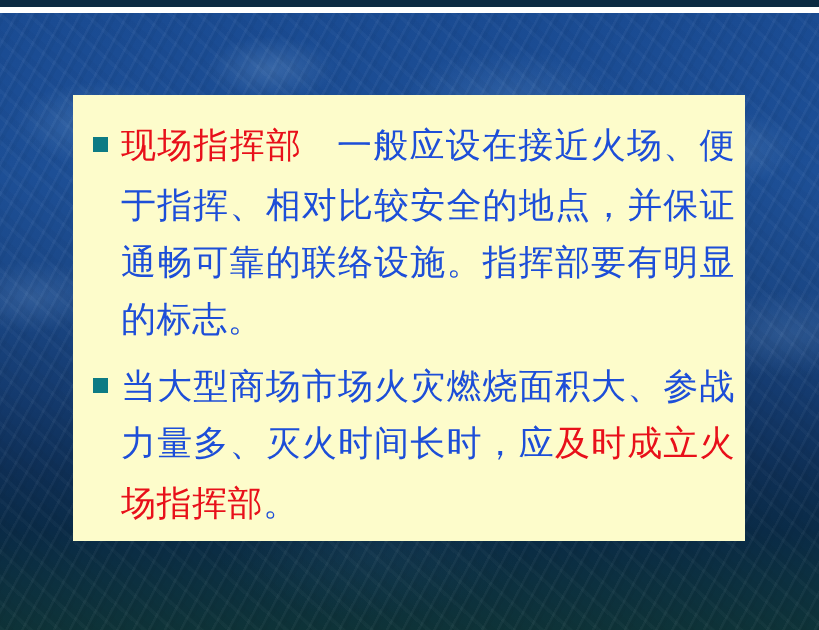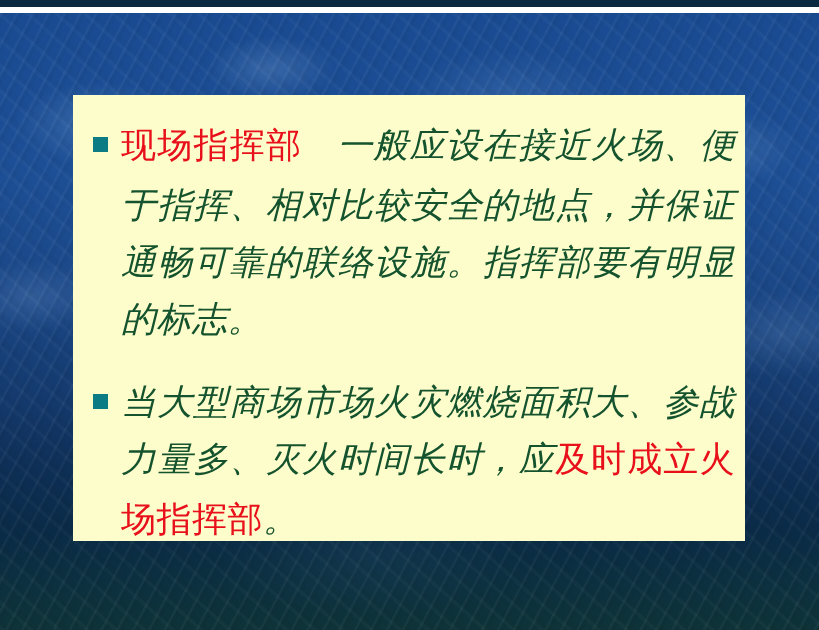--- a/index.html
+++ b/index.html
@@ -113,21 +113,21 @@
     list-style: none;
   }
 
   .bullet-item {
     position: relative;
     padding-left: 38px;
     margin: 0 0 2px 0;
   }
 
   .bullet-item + .bullet-item {
-    margin-top: 26px;
+    margin-top: 10px;
   }
 
   
   .bullet-marker {
     position: absolute;
     left: 10px;
     top: 20px;
     width: 15px;
     height: 15px;
     background: #0d7b84;
@@ -143,22 +143,21 @@
     text-justify: inter-character;
     word-break: break-all;
   }
 
   .red {
     color: #e8101a;
     font-family: Liberation Mono, monospace;
   }
 
   .black {
-    color: #14532d;
-    font-style: italic;
+    color: #1d4ed8;
   }
 
   .wide-space {
     display: inline-block;
     width: 34px;
   }
 </style>
 </head>
 <body>
 

